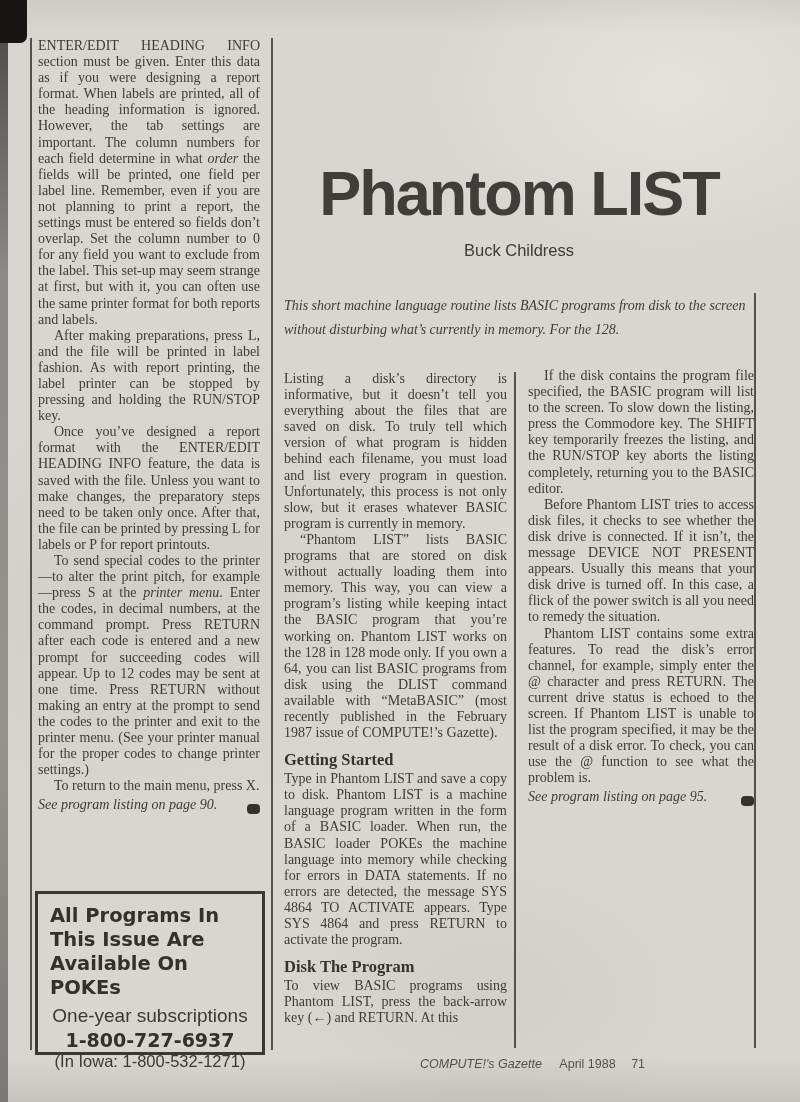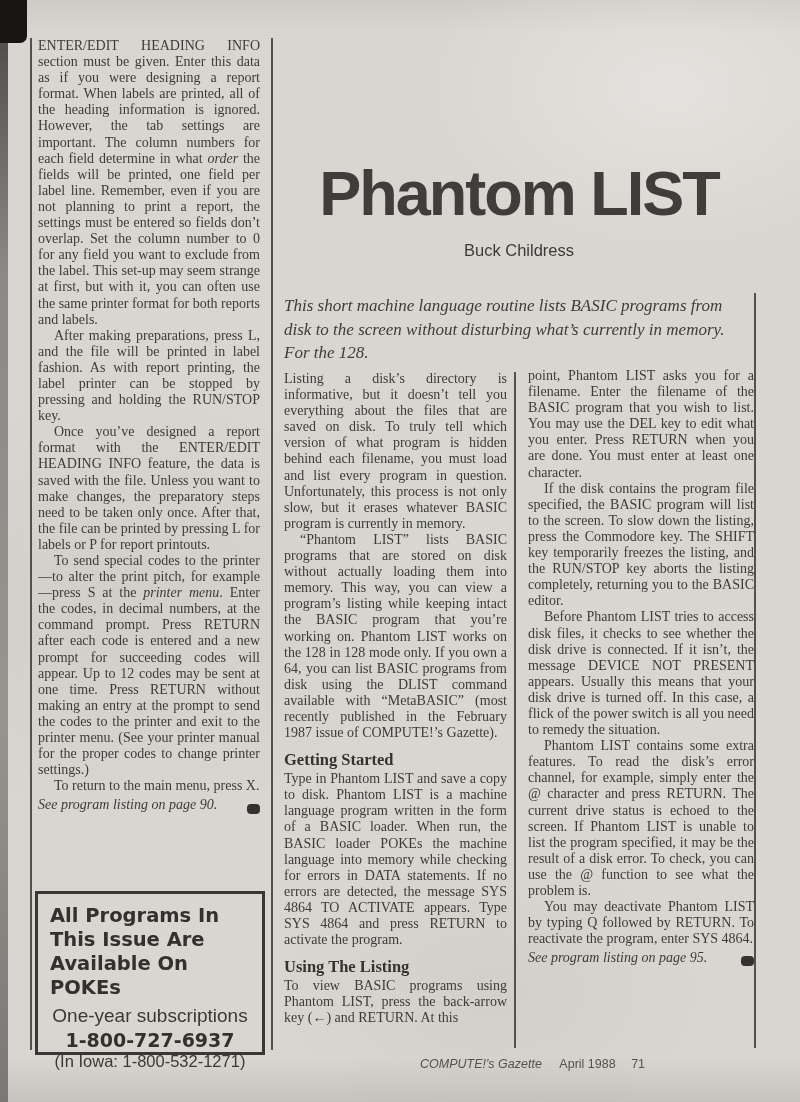--- a/index.html
+++ b/index.html
@@ -53,21 +53,21 @@
   .article-title {
     font-family:"Liberation Sans", sans-serif; font-weight:bold;
     font-size:63px; letter-spacing:-2px; color:#3f3e3b; margin:16px; line-height:1;
   }
   .byline {
     position:absolute; left:283px; top:241px; width:472px; text-align:center;
     font-family:Liberation Sans, sans-serif; font-size:16.5px; color:#3b3a37;
   }
   .deck {
     position:absolute; left:284px; top:294px; width:466px;
-    font-style:italic; font-size:17px; line-height:23.5px; color:#3e3c39;
+    font-style:italic; font-size:14px; line-height:23.5px; color:#3e3c39;
   }
 
   .disk-ad {
     position:absolute; left:35px; top:891px; width:200px; height:136px;
     border:3px solid #3a3834; padding:10px 12px 12px 12px;
   }
   .ad-heading {
     font-family:"DejaVu Sans", sans-serif; font-weight:bold;
     font-size:19.5px; line-height:24px; color:#33312d; margin:0;
   }
@@ -119,30 +119,28 @@
     <h1 class="article-title">Phantom LIST</h1>
   </div>
   <div class="byline">Buck Childress</div>
   <div class="deck">This short machine language routine lists BASIC programs from disk to the screen without disturbing what’s currently in memory. For the 128.</div>
 
   <div class="col mid-col body-text">
     <p>Listing a disk’s directory is informative, but it doesn’t tell you everything about the files that are saved on disk. To truly tell which version of what program is hidden behind each filename, you must load and list every program in question. Unfortunately, this process is not only slow, but it erases whatever BASIC program is currently in memory.</p>
     <p class="indent">“Phantom LIST” lists BASIC programs that are stored on disk without actually loading them into memory. This way, you can view a program’s listing while keeping intact the BASIC program that you’re working on. Phantom LIST works on the 128 in 128 mode only. If you own a 64, you can list BASIC programs from disk using the DLIST command available with “MetaBASIC” (most recently published in the February 1987 issue of COMPUTE!’s Gazette).</p>
     <p class="subhead">Getting Started</p>
     <p>Type in Phantom LIST and save a copy to disk. Phantom LIST is a machine language program written in the form of a BASIC loader. When run, the BASIC loader POKEs the machine language into memory while checking for errors in DATA statements. If no errors are detected, the message SYS 4864 TO ACTIVATE appears. Type SYS 4864 and press RETURN to activate the program.</p>
-    <p class="subhead">Using The Listing</p>
+    <p class="subhead">Disk The Program</p>
     <p>To view BASIC programs using Phantom LIST, press the back-arrow key (←) and RETURN. At this</p>
   </div>
 
   <div class="col right-col body-text">
-    <p>point, Phantom LIST asks you for a filename. Enter the filename of the BASIC program that you wish to list. You may use the DEL key to edit what you enter. Press RETURN when you are done. You must enter at least one character.</p>
     <p class="indent">If the disk contains the program file specified, the BASIC program will list to the screen. To slow down the listing, press the Commodore key. The SHIFT key temporarily freezes the listing, and the RUN/STOP key aborts the listing completely, returning you to the BASIC editor.</p>
     <p class="indent">Before Phantom LIST tries to access disk files, it checks to see whether the disk drive is connected. If it isn’t, the message DEVICE NOT PRESENT appears. Usually this means that your disk drive is turned off. In this case, a flick of the power switch is all you need to remedy the situation.</p>
     <p class="indent">Phantom LIST contains some extra features. To read the disk’s error channel, for example, simply enter the @ character and press RETURN. The current drive status is echoed to the screen. If Phantom LIST is unable to list the program specified, it may be the result of a disk error. To check, you can use the @ function to see what the problem is.</p>
-    <p class="indent">You may deactivate Phantom LIST by typing Q followed by RETURN. To reactivate the program, enter SYS 4864.</p>
     <div class="note-line">
       <span>See program listing on page 95.</span>
       <span class="end-marker"></span>
     </div>
   </div>
 
   <div class="footer">
     <span class="mag">COMPUTE!'s Gazette</span>
     <span class="issue">April 1988</span>
     <span class="pagenum">71</span>

